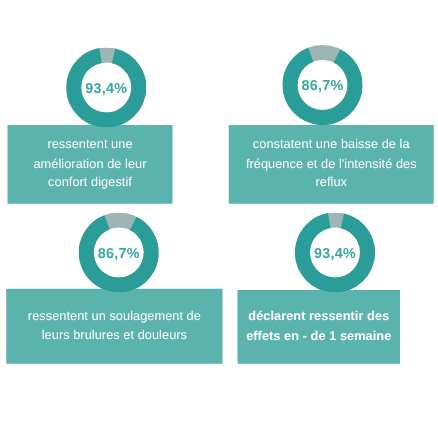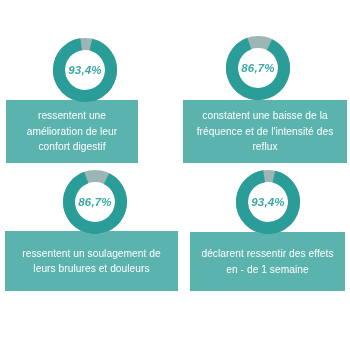--- a/index.html
+++ b/index.html
@@ -17,21 +17,20 @@
     position: relative;
     width: 350px;
     height: 350px;
     background: #ffffff;
   }
   .stat-card {
     position: absolute;
   }
   .donut-wrap {
     position: absolute;
-    font-style: italic;
   }
   .donut-svg {
     display: block;
   }
   .donut-value {
     font-family: "Liberation Sans", sans-serif;
     font-weight: bold;
     font-size: 11.5px;
     fill: #3aa9a3;
     letter-spacing: 0.2px;
@@ -63,21 +62,21 @@
 
   
   #card-2 .caption-box { left: 183px; top: 100px; width: 164px; height: 63px; }
   #card-2 .donut-wrap  { left: 226px; top: 36px; }
 
   
   #card-3 .caption-box { left: 5px;  top: 231px; width: 173px; height: 60px; }
   #card-3 .donut-wrap  { left: 63px; top: 170px; }
 
   
-  #card-4 .caption-box { left: 190px; top: 232px; width: 155px; height: 59px; }
+  #card-4 .caption-box { left: 190px; top: 232px; width: 130px; height: 59px; font-weight: bold; }
   #card-4 .donut-wrap  { left: 236px; top: 170px; }
 </style>
 </head>
 <body>
 
 <div id="infographic">
 
   <div class="stat-card" id="card-1">
     <div class="caption-box">
       <span class="caption-text">ressentent une amélioration de leur confort digestif</span>

